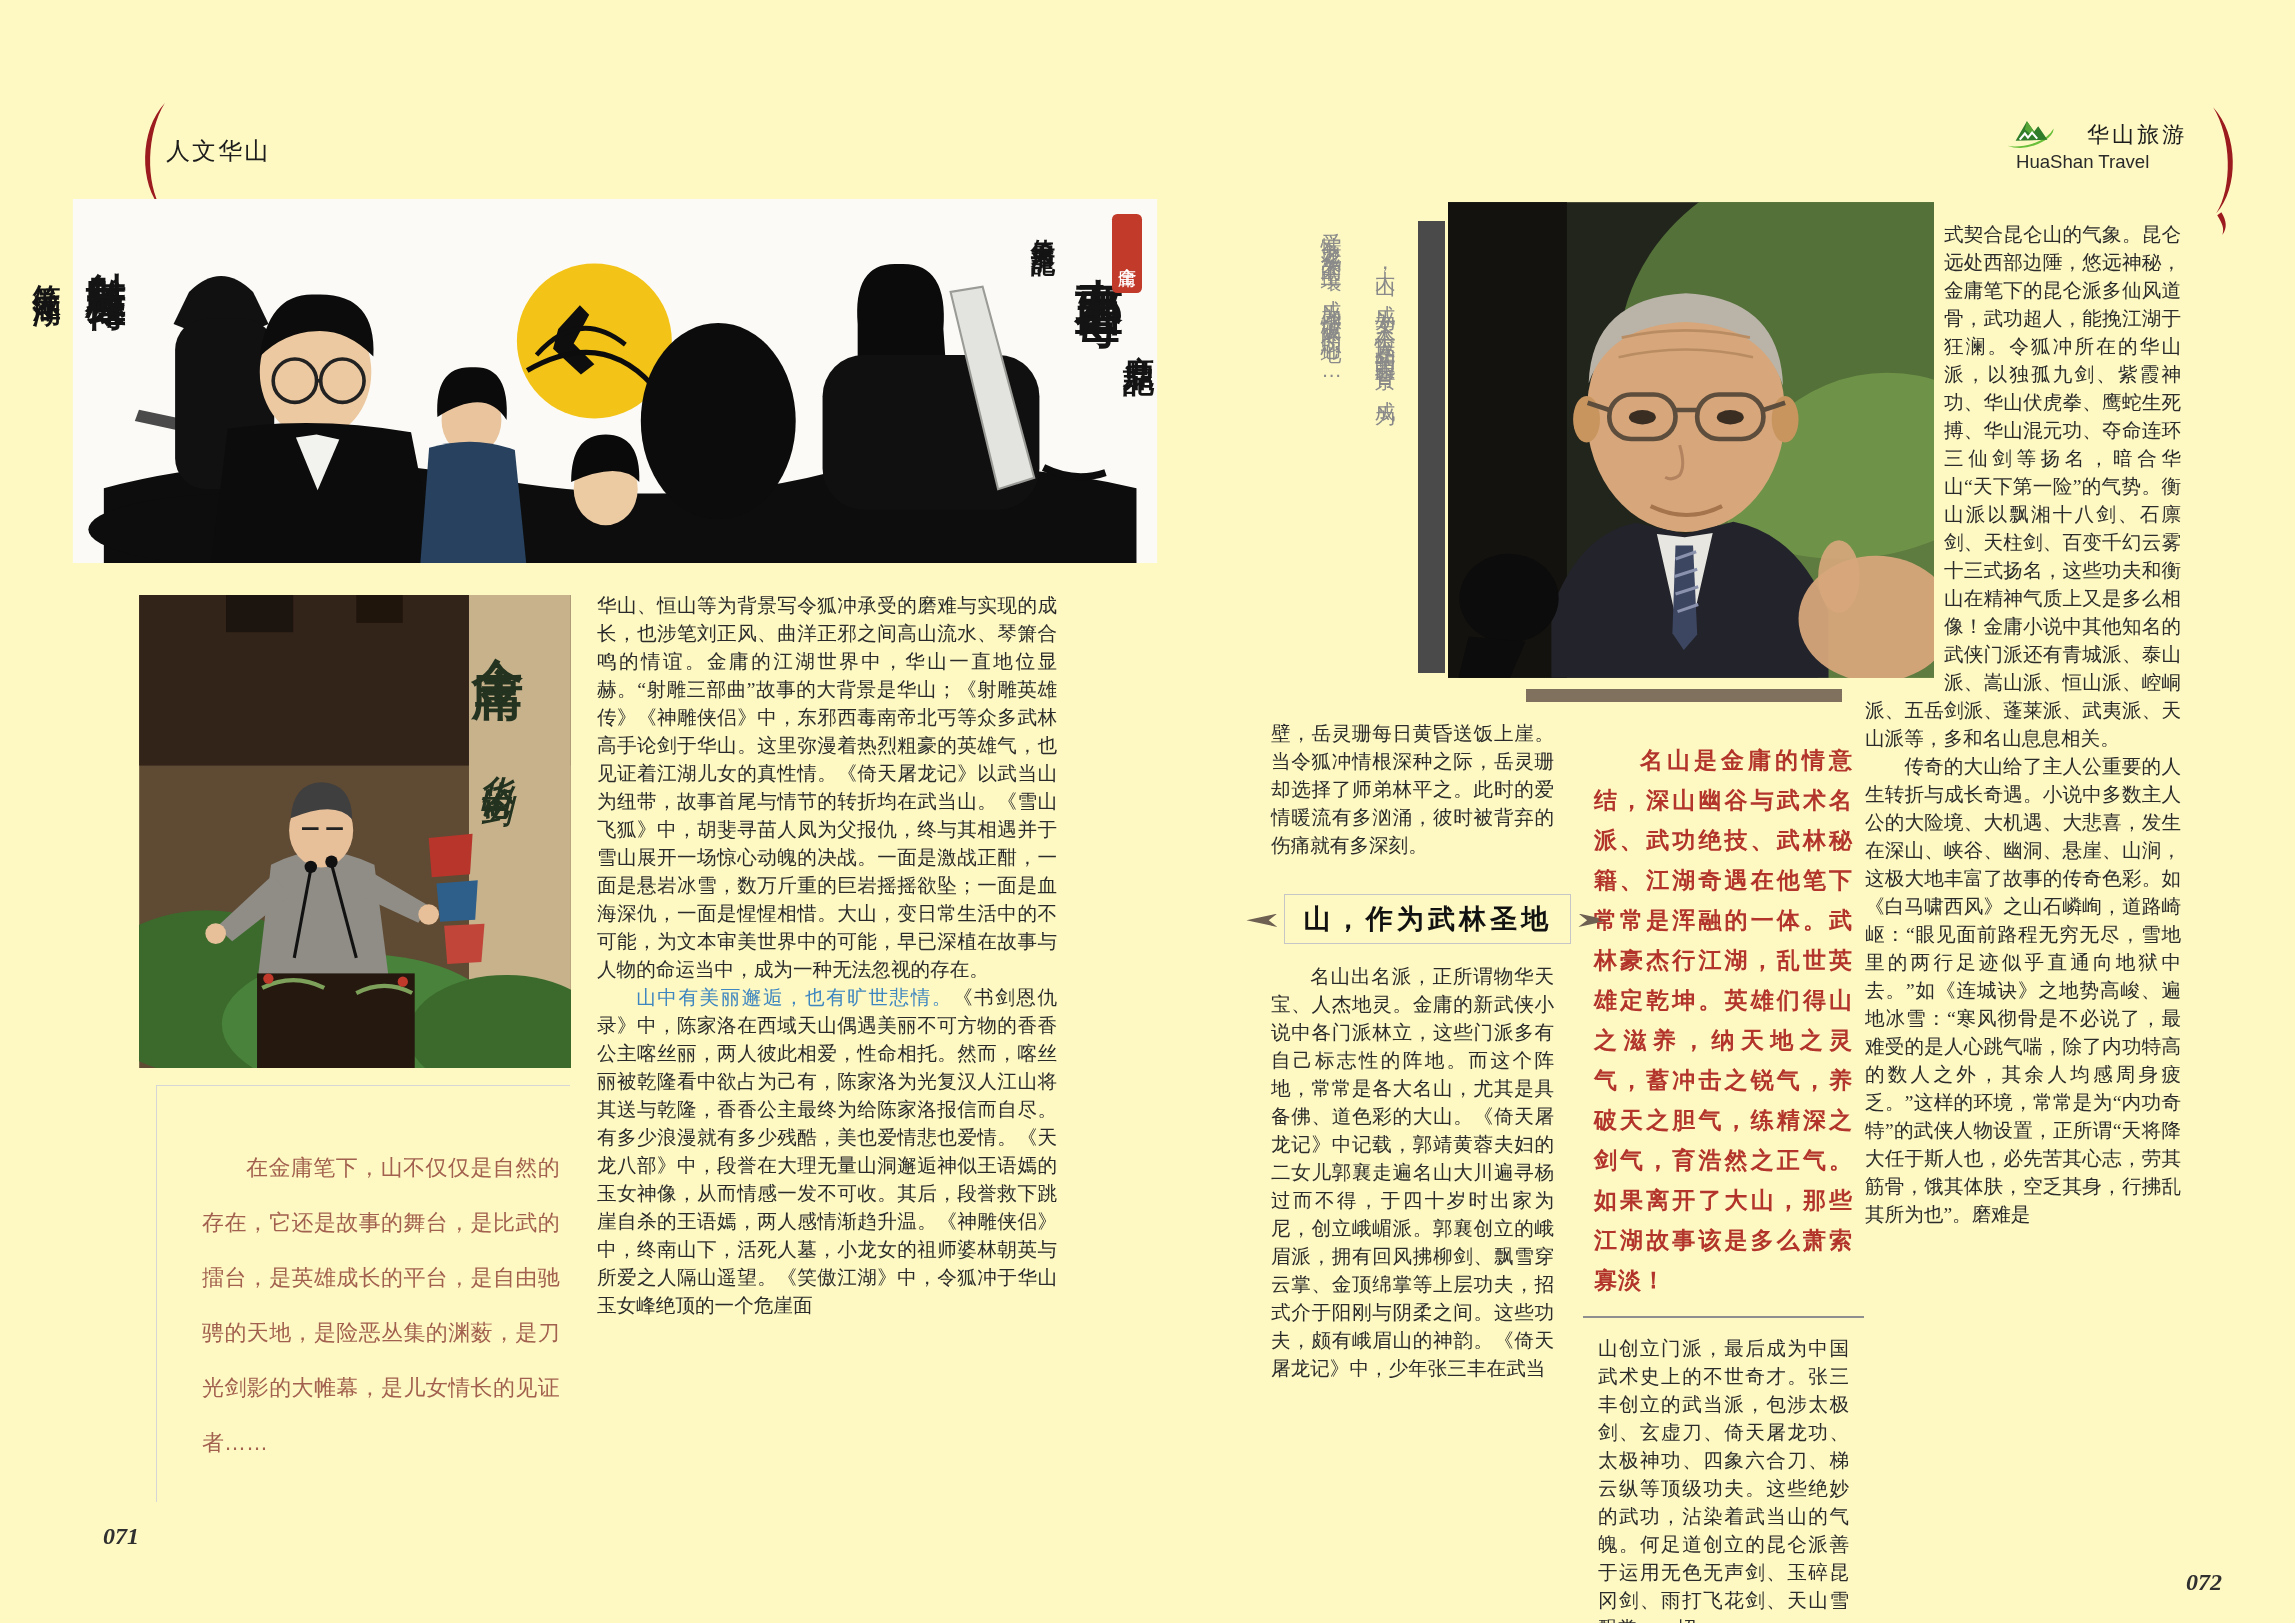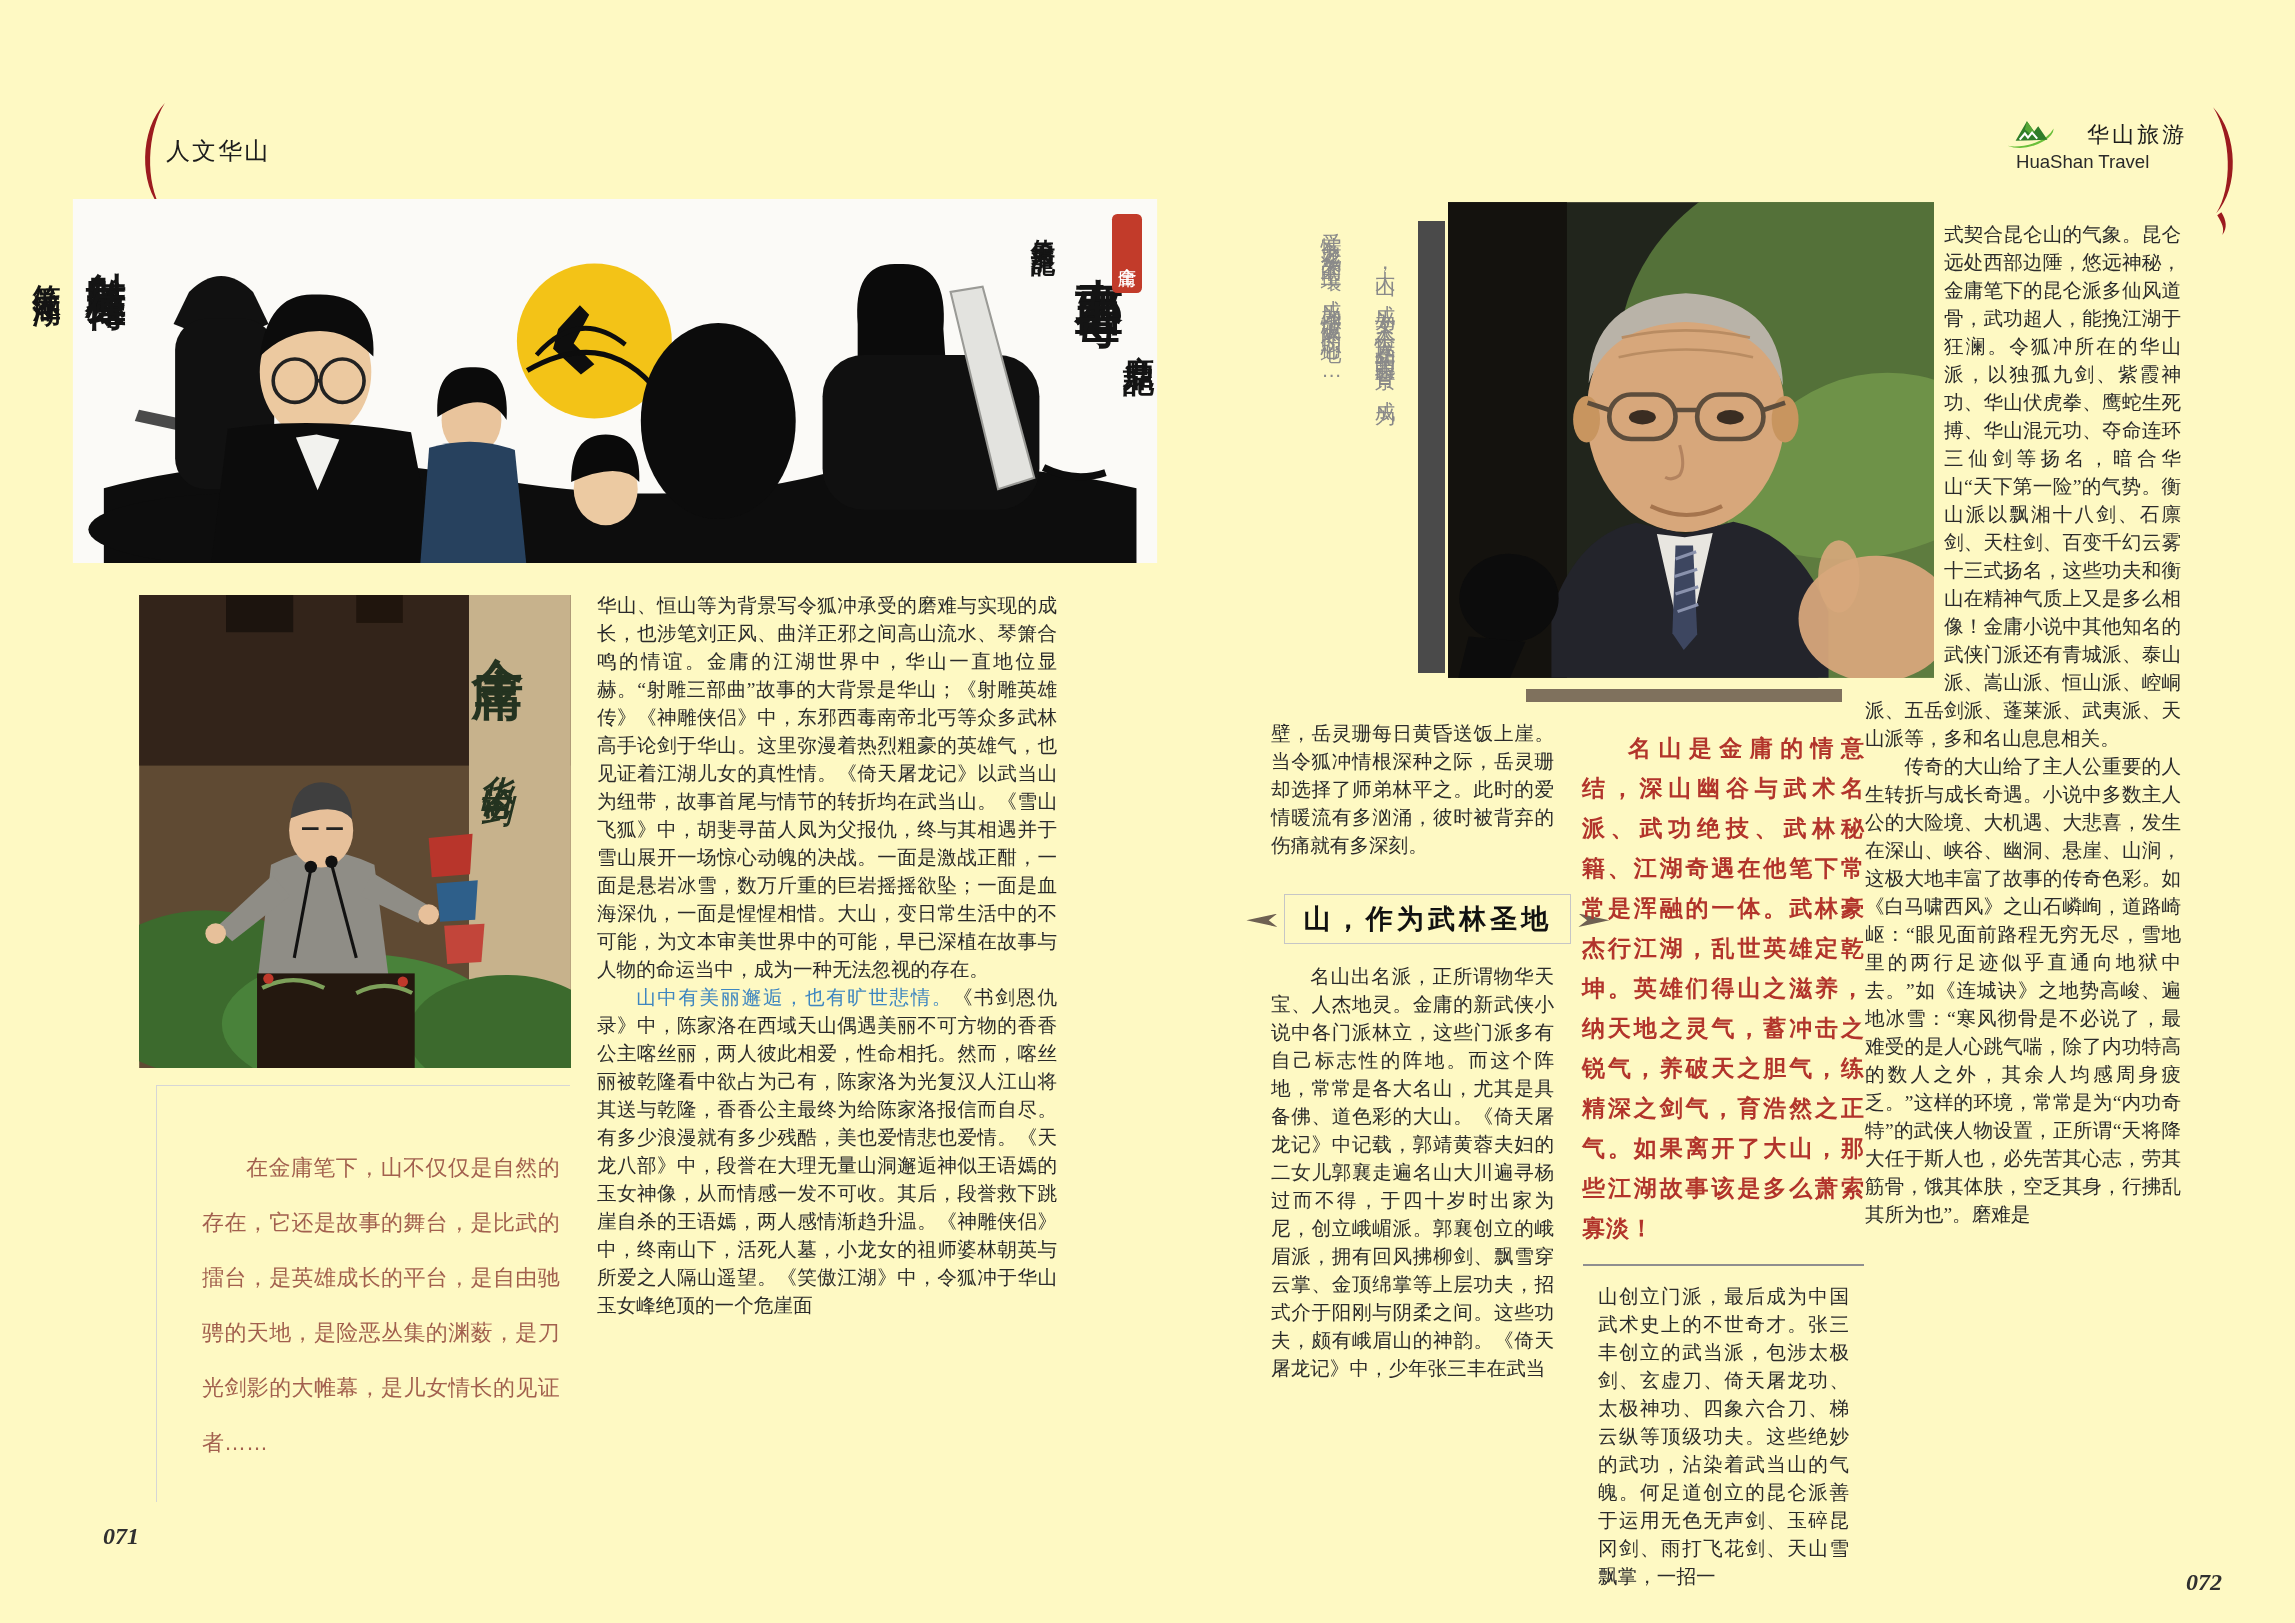--- a/index.html
+++ b/index.html
@@ -194,21 +194,21 @@
     <p>壁，岳灵珊每日黄昏送饭上崖。当令狐冲情根深种之际，岳灵珊却选择了师弟林平之。此时的爱情暖流有多汹涌，彼时被背弃的伤痛就有多深刻。</p>
     <div class="heading-box">
       <div class="arrow left"></div>
       <span>山，作为武林圣地</span>
       <div class="arrow right"></div>
     </div>
     <p class="indent">名山出名派，正所谓物华天宝、人杰地灵。金庸的新武侠小说中各门派林立，这些门派多有自己标志性的阵地。而这个阵地，常常是各大名山，尤其是具备佛、道色彩的大山。《倚天屠龙记》中记载，郭靖黄蓉夫妇的二女儿郭襄走遍名山大川遍寻杨过而不得，于四十岁时出家为尼，创立峨嵋派。郭襄创立的峨眉派，拥有回风拂柳剑、飘雪穿云掌、金顶绵掌等上层功夫，招式介于阳刚与阴柔之间。这些功夫，颇有峨眉山的神韵。《倚天屠龙记》中，少年张三丰在武当</p>
   </div>
 
   <div class="abs" style="left:1582px;top:728px;width:283px;">
-    <p class="col2-red indent" style="margin:0;">名山是金庸的情意结，深山幽谷与武术名派、武功绝技、武林秘籍、江湖奇遇在他笔下常常是浑融的一体。武林豪杰行江湖，乱世英雄定乾坤。英雄们得山之滋养，纳天地之灵气，蓄冲击之锐气，养破天之胆气，练精深之剑气，育浩然之正气。如果离开了大山，那些江湖故事该是多么萧索寡淡！</p>
+    <p class="col2-red indent" style="margin:12px;">名山是金庸的情意结，深山幽谷与武术名派、武功绝技、武林秘籍、江湖奇遇在他笔下常常是浑融的一体。武林豪杰行江湖，乱世英雄定乾坤。英雄们得山之滋养，纳天地之灵气，蓄冲击之锐气，养破天之胆气，练精深之剑气，育浩然之正气。如果离开了大山，那些江湖故事该是多么萧索寡淡！</p>
     <div class="col2-divider"></div>
     <p class="body-col" style="margin:16px;">山创立门派，最后成为中国武术史上的不世奇才。张三丰创立的武当派，包涉太极剑、玄虚刀、倚天屠龙功、太极神功、四象六合刀、梯云纵等顶级功夫。这些绝妙的武功，沾染着武当山的气魄。何足道创立的昆仑派善于运用无色无声剑、玉碎昆冈剑、雨打飞花剑、天山雪飘掌，一招一</p>
   </div>
 
   <div class="abs body-col" style="left:1865px;top:221px;width:316px;">
     <div class="col3-spacer"></div>
     <p>式契合昆仑山的气象。昆仑远处西部边陲，悠远神秘，金庸笔下的昆仑派多仙风道骨，武功超人，能挽江湖于狂澜。令狐冲所在的华山派，以独孤九剑、紫霞神功、华山伏虎拳、鹰蛇生死搏、华山混元功、夺命连环三仙剑等扬名，暗合华山“天下第一险”的气势。衡山派以飘湘十八剑、石廪剑、天柱剑、百变千幻云雾十三式扬名，这些功夫和衡山在精神气质上又是多么相像！金庸小说中其他知名的武侠门派还有青城派、泰山派、嵩山派、恒山派、崆峒派、五岳剑派、蓬莱派、武夷派、天山派等，多和名山息息相关。</p>
     <p class="indent">传奇的大山给了主人公重要的人生转折与成长奇遇。小说中多数主人公的大险境、大机遇、大悲喜，发生在深山、峡谷、幽洞、悬崖、山涧，这极大地丰富了故事的传奇色彩。如《白马啸西风》之山石嶙峋，道路崎岖：“眼见面前路程无穷无尽，雪地里的两行足迹似乎直通向地狱中去。”如《连城诀》之地势高峻、遍地冰雪：“寒风彻骨是不必说了，最难受的是人心跳气喘，除了内功特高的数人之外，其余人均感周身疲乏。”这样的环境，常常是为“内功奇特”的武侠人物设置，正所谓“天将降大任于斯人也，必先苦其心志，劳其筋骨，饿其体肤，空乏其身，行拂乱其所为也”。磨难是</p>
   </div>
 

